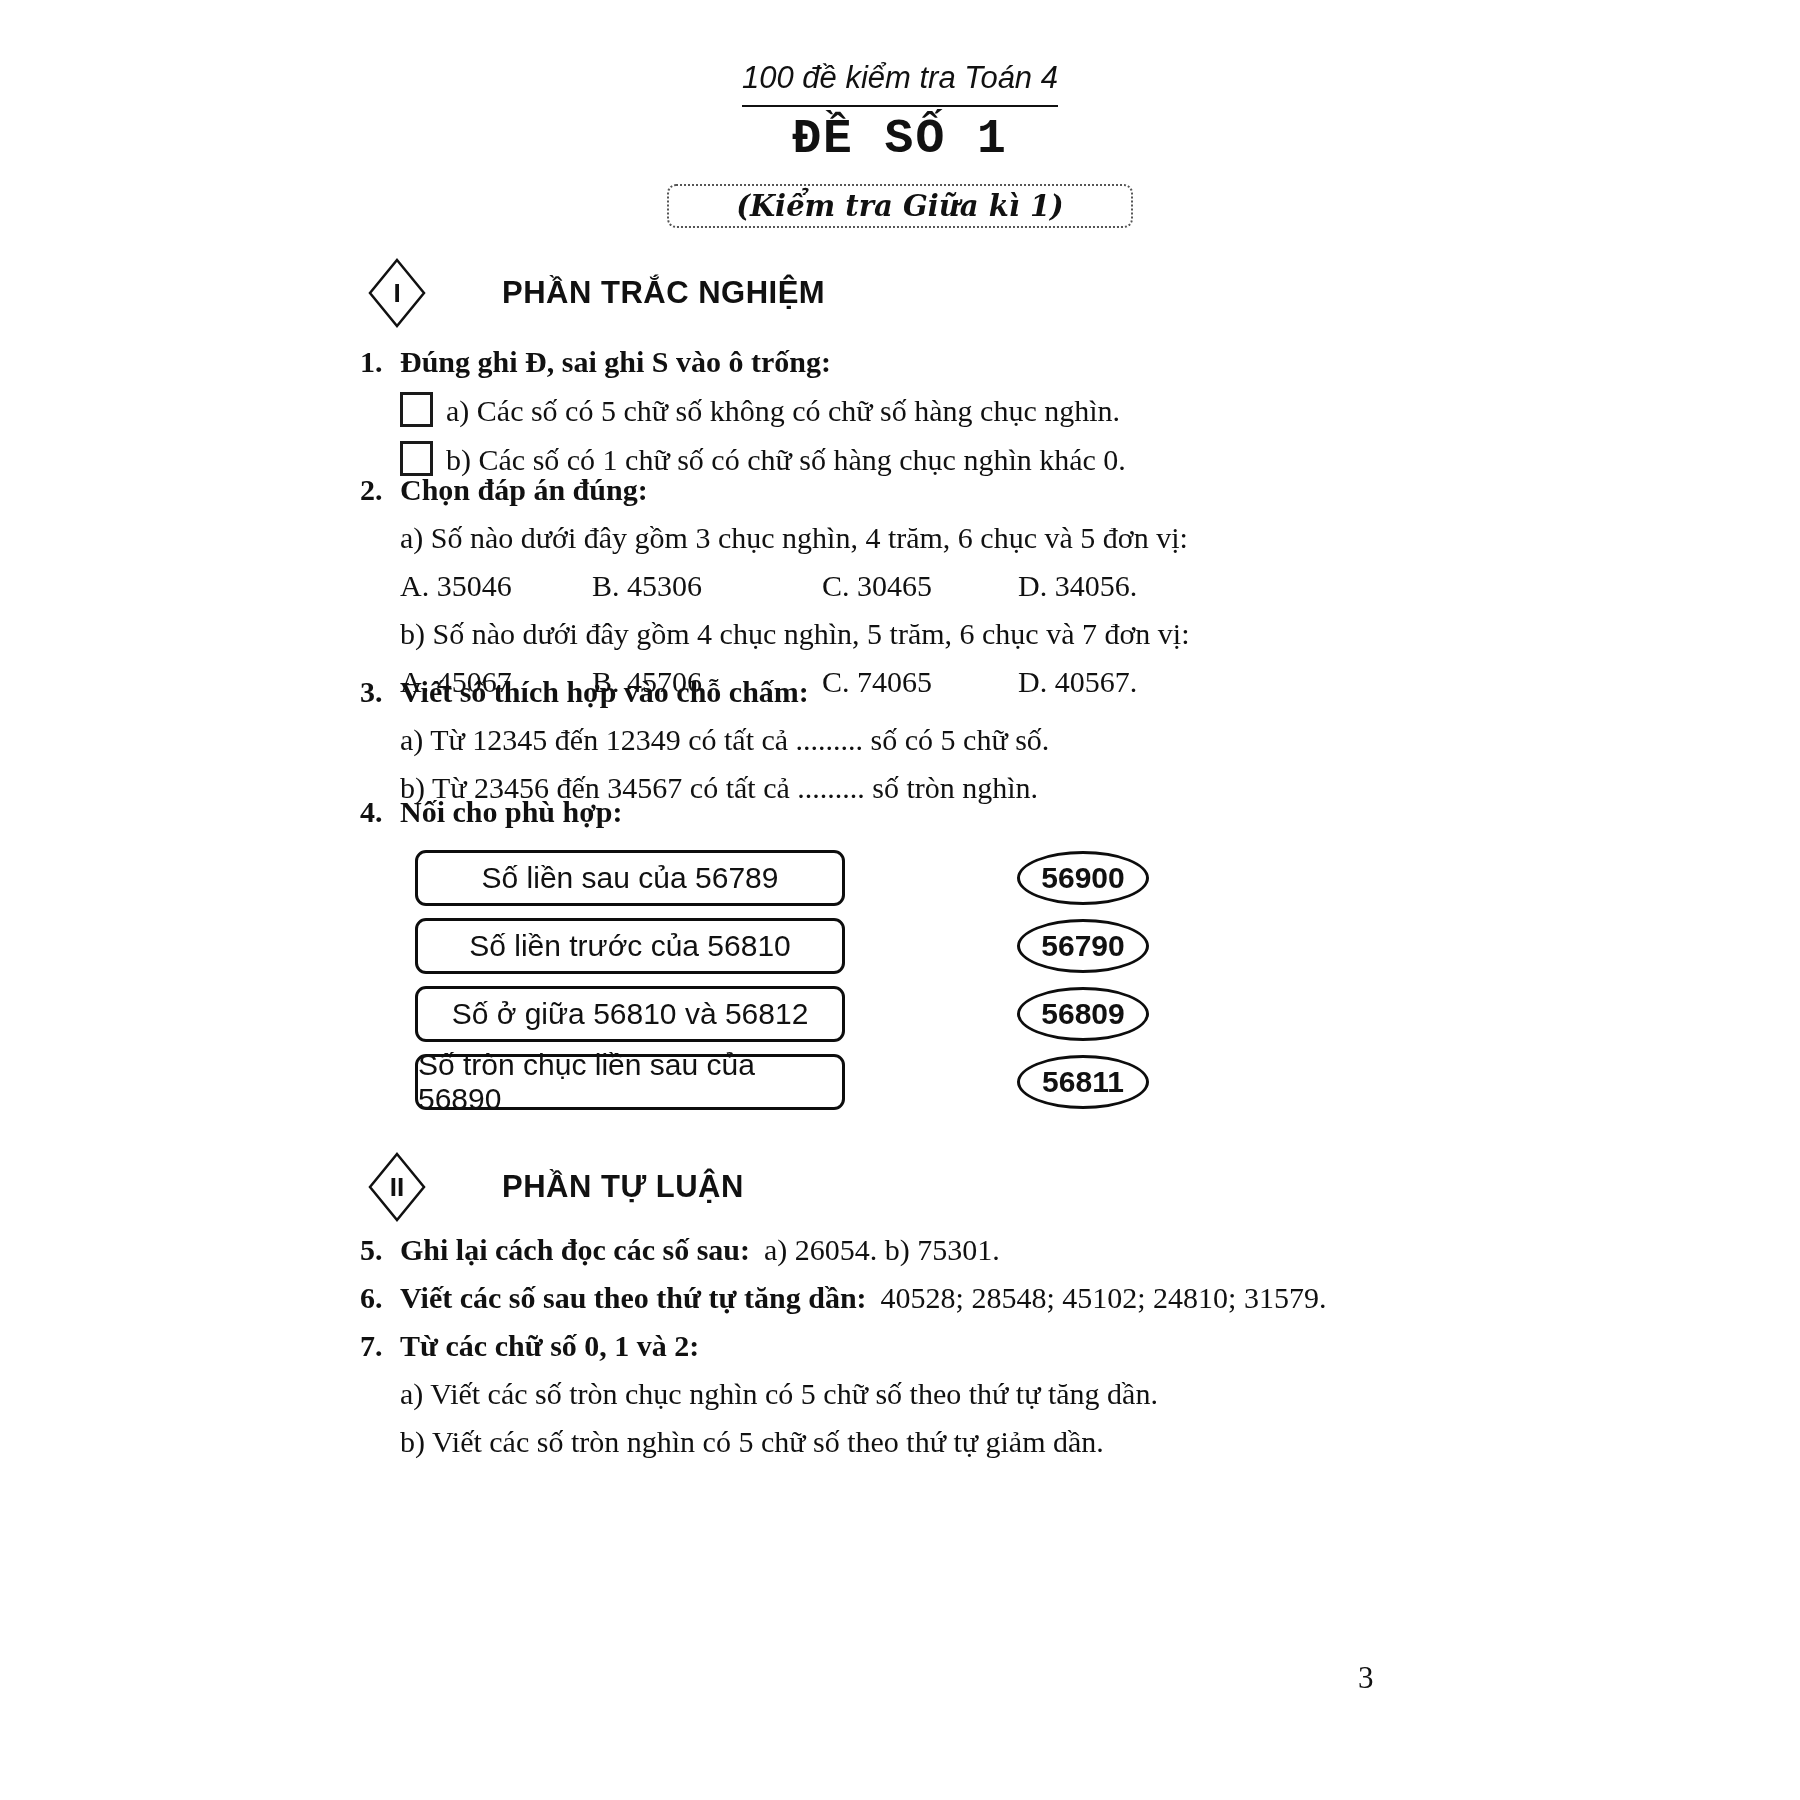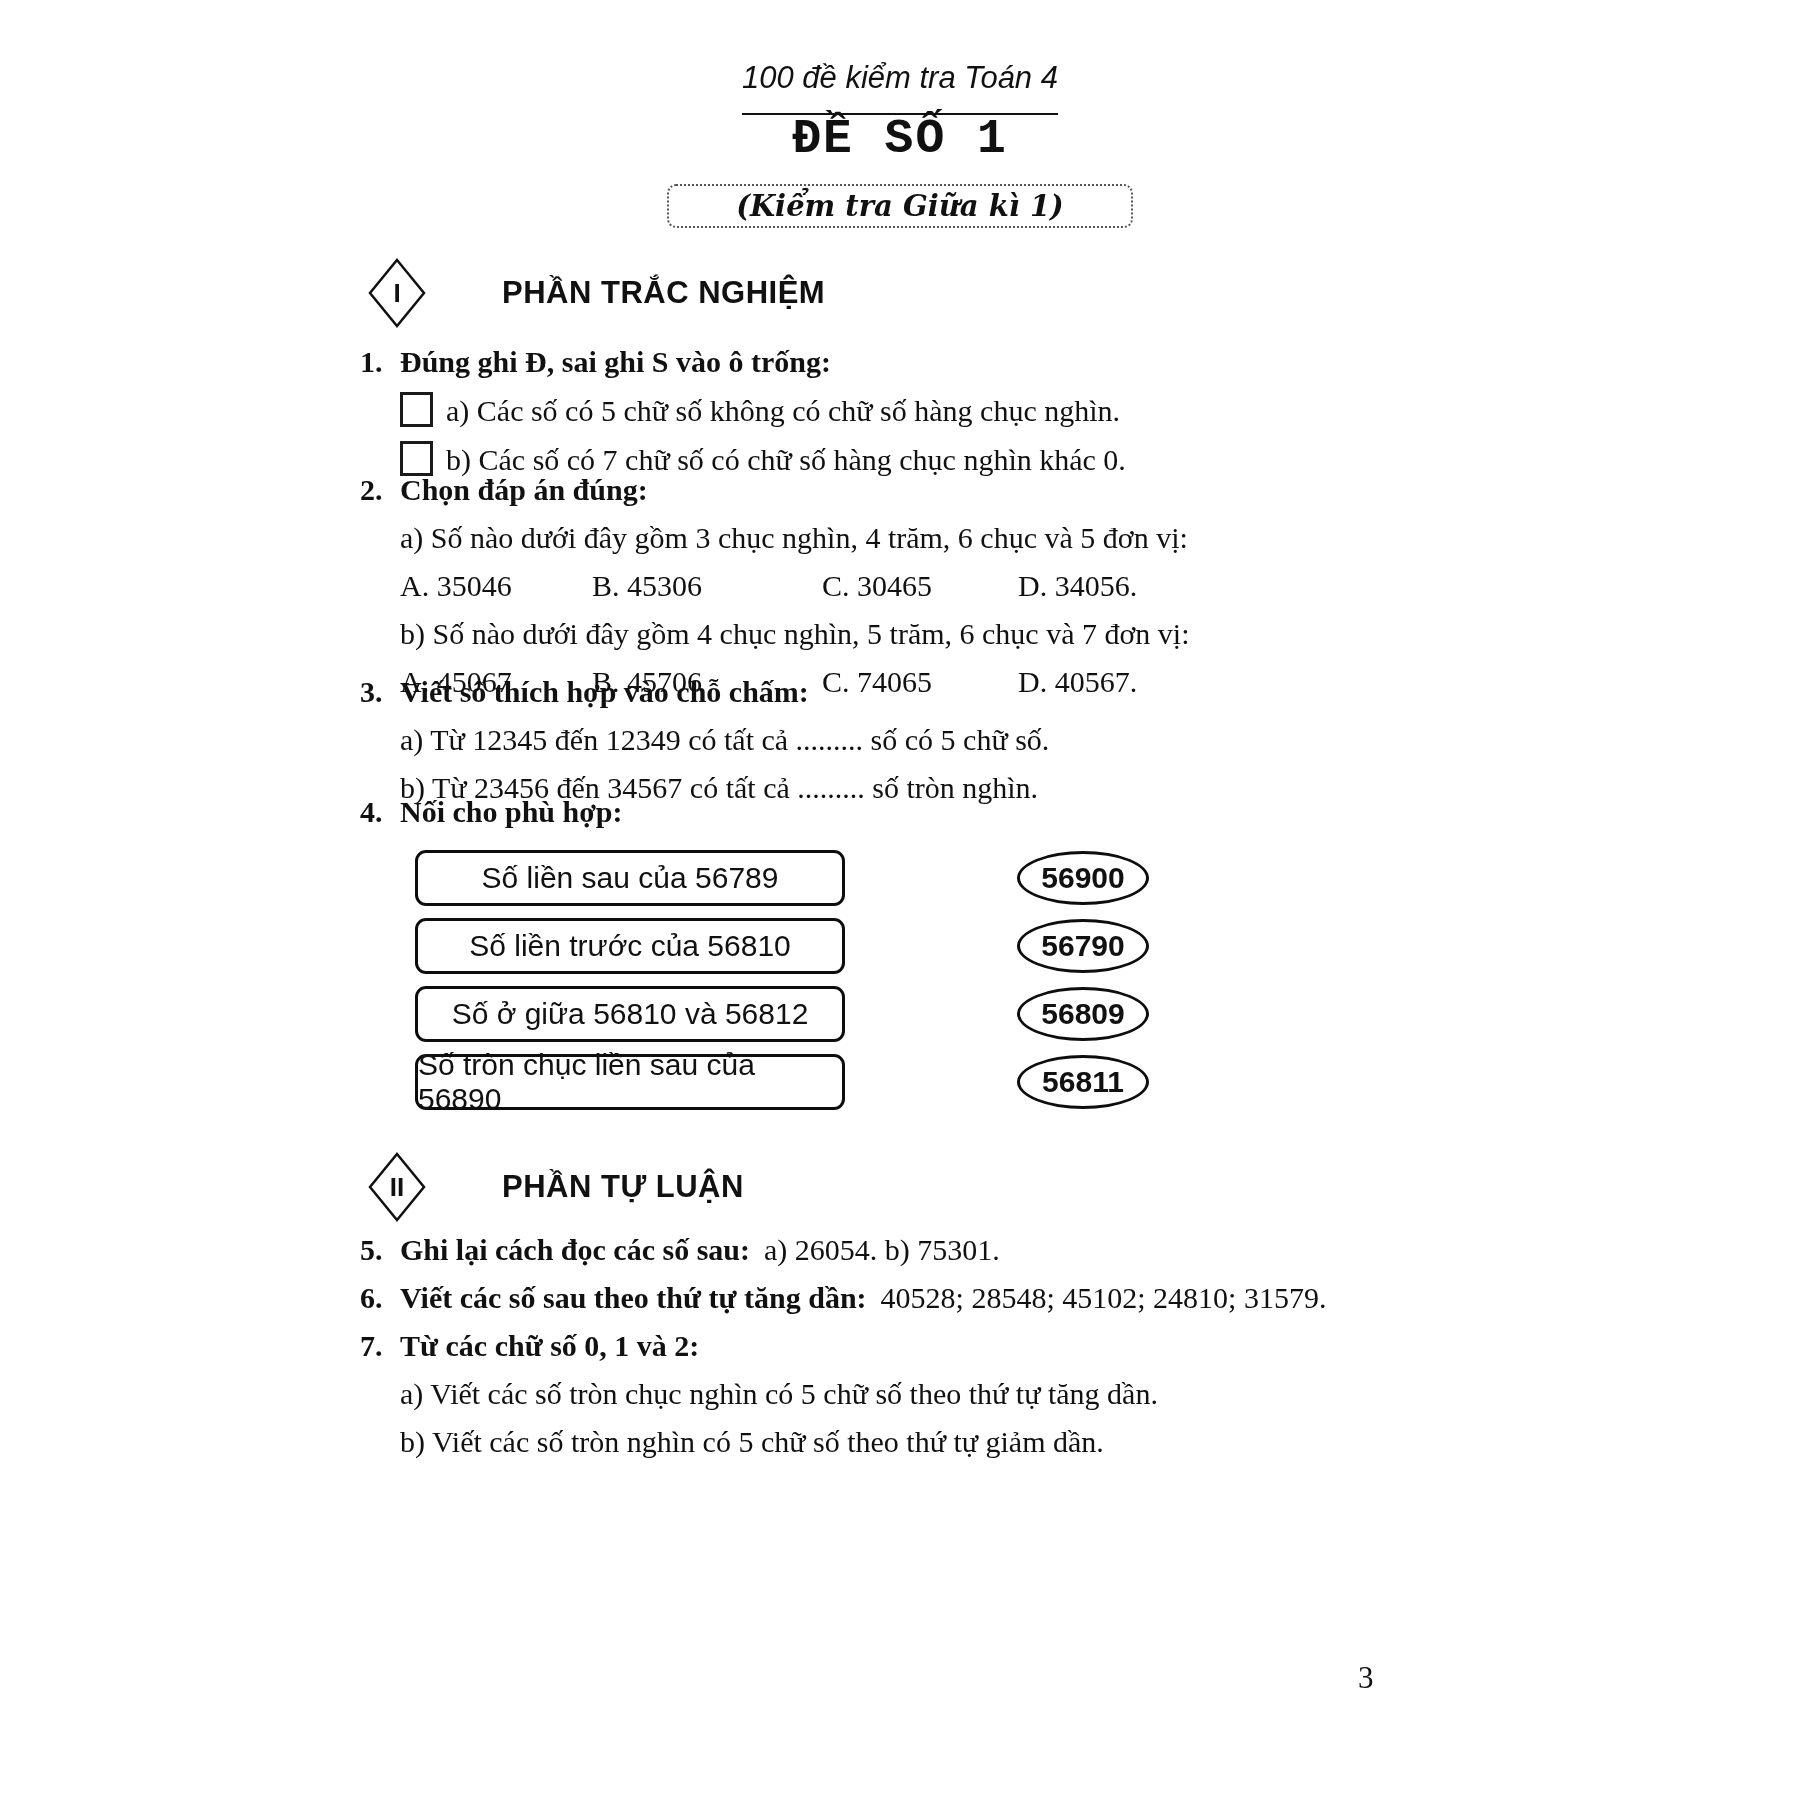--- a/index.html
+++ b/index.html
@@ -8,21 +8,21 @@
     font-family:"Liberation Serif","DejaVu Serif",serif;
     color:#111;
   }
   .abs{position:absolute;}
 
   
   .doc-header{top:60px;left:0;width:100%;text-align:center;}
   .doc-header .u{
     font-family:"Liberation Sans","DejaVu Sans",sans-serif;
     font-style:italic;font-size:31px;
-    border-bottom:2.5px solid #111;padding-bottom:18px;
+    border-bottom:2.5px solid #111;padding-bottom:10px;
   }
   .exam-title{
     top:112px;left:0;width:100%;text-align:center;
     font-family:Liberation Mono, monospace;
     font-weight:bold;font-size:48px;letter-spacing:2px;
   }
   .subtitle-box{
     top:184px;left:50%;transform:translateX(-50%);
     width:462px;height:40px;
     border:2px dotted #555;border-radius:9px;background:#fff;
@@ -103,21 +103,21 @@
 <div class="abs question" style="left:360px;top:342px;">
   <div class="qnum">1.</div>
   <div class="qbody">
     <div class="qtitle qline">Đúng ghi Đ, sai ghi S vào ô trống:</div>
     <div class="check-item">
       <span class="checkbox"></span>
       <span>a) Các số có 5 chữ số không có chữ số hàng chục nghìn.</span>
     </div>
     <div class="check-item">
       <span class="checkbox"></span>
-      <span>b) Các số có 7 chữ số có chữ số hàng chục nghìn khác 0.</span>
+      <span>b) Các số có 1 chữ số có chữ số hàng chục nghìn khác 0.</span>
     </div>
   </div>
 </div>
 
 <div class="abs question" style="left:360px;top:470px;">
   <div class="qnum">2.</div>
   <div class="qbody">
     <div class="qtitle qline">Chọn đáp án đúng:</div>
     <div class="q-item">a) Số nào dưới đây gồm 3 chục nghìn, 4 trăm, 6 chục và 5 đơn vị:</div>
     <div class="options">

